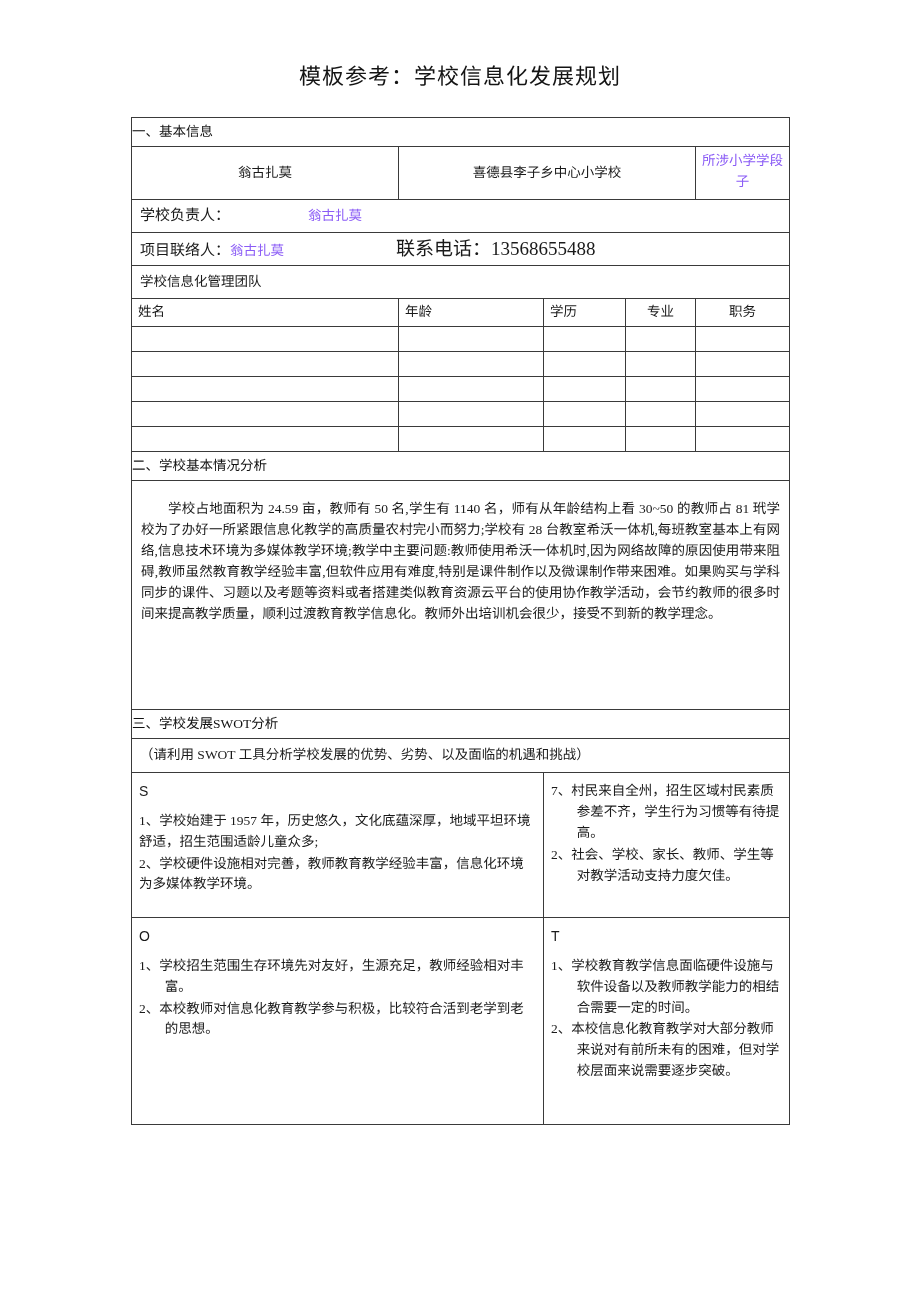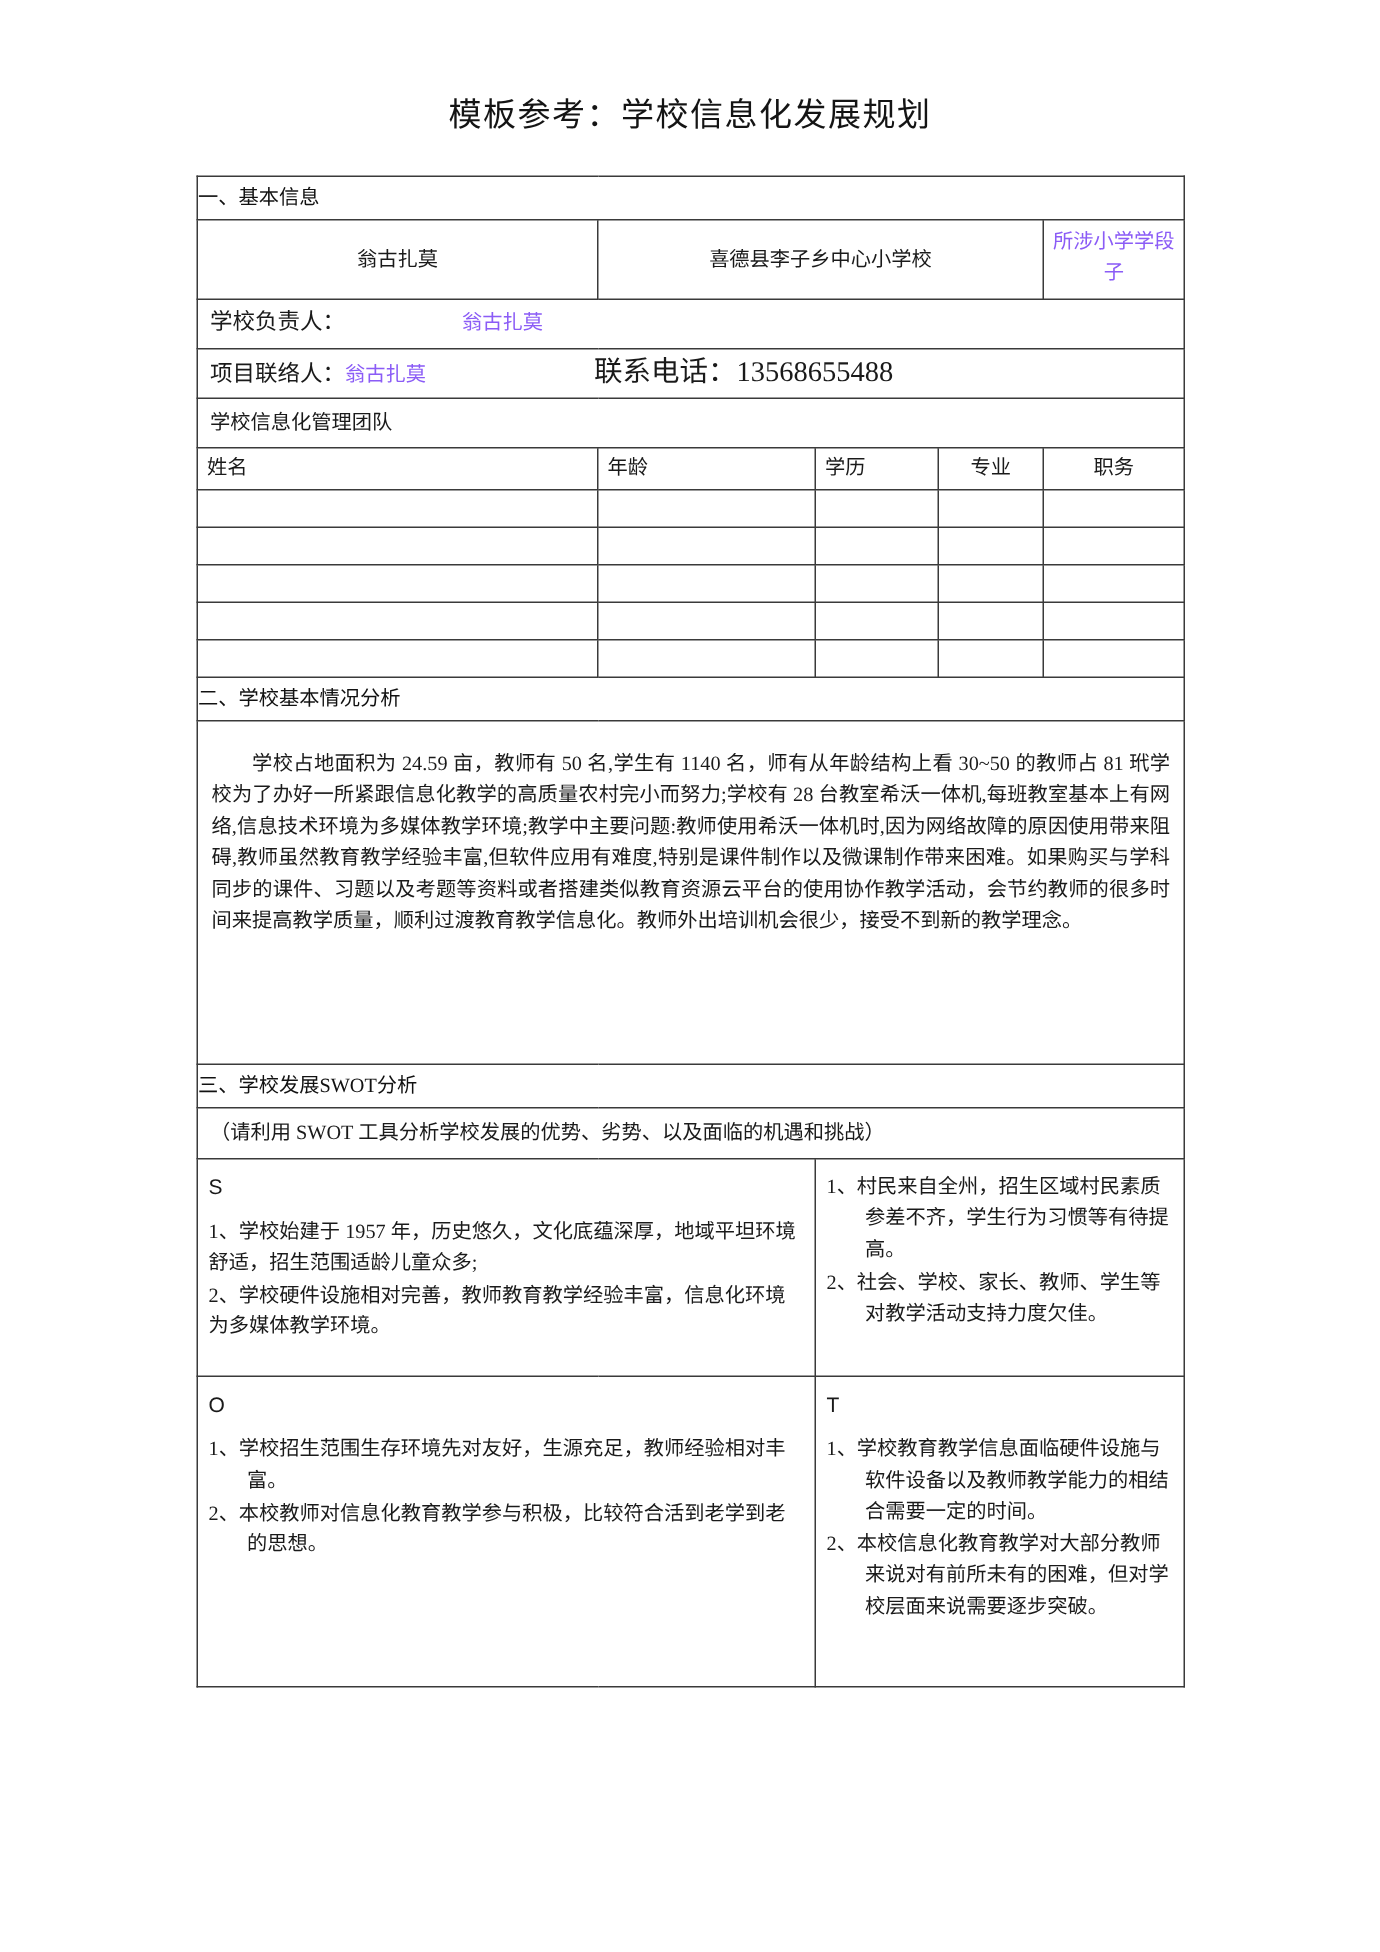--- a/index.html
+++ b/index.html
@@ -248,21 +248,21 @@
         <td class="note-cell" colspan="5" style="height:26px;vertical-align:middle !important">（请利用 SWOT 工具分析学校发展的优势、劣势、以及面临的机遇和挑战）</td>
       </tr>
 
       <tr>
         <td class="swot-cell" colspan="2" style="height:128px">
           <span class="swot-letter">S</span>
           <span class="swot-item">1、学校始建于 1957 年，历史悠久，文化底蕴深厚，地域平坦环境舒适，招生范围适龄儿童众多;</span>
           <span class="swot-item">2、学校硬件设施相对完善，教师教育教学经验丰富，信息化环境为多媒体教学环境。</span>
         </td>
         <td class="swot-cell" colspan="3">
-          <span class="swot-item hang">1、村民来自全州，招生区域村民素质参差不齐，学生行为习惯等有待提高。</span>
+          <span class="swot-item hang">7、村民来自全州，招生区域村民素质参差不齐，学生行为习惯等有待提高。</span>
           <span class="swot-item hang">2、社会、学校、家长、教师、学生等对教学活动支持力度欠佳。</span>
         </td>
       </tr>
 
       <tr>
         <td class="swot-cell" colspan="2" style="height:190px">
           <span class="swot-letter">O</span>
           <span class="swot-item hang">1、学校招生范围生存环境先对友好，生源充足，教师经验相对丰富。</span>
           <span class="swot-item hang">2、本校教师对信息化教育教学参与积极，比较符合活到老学到老的思想。</span>
         </td>

